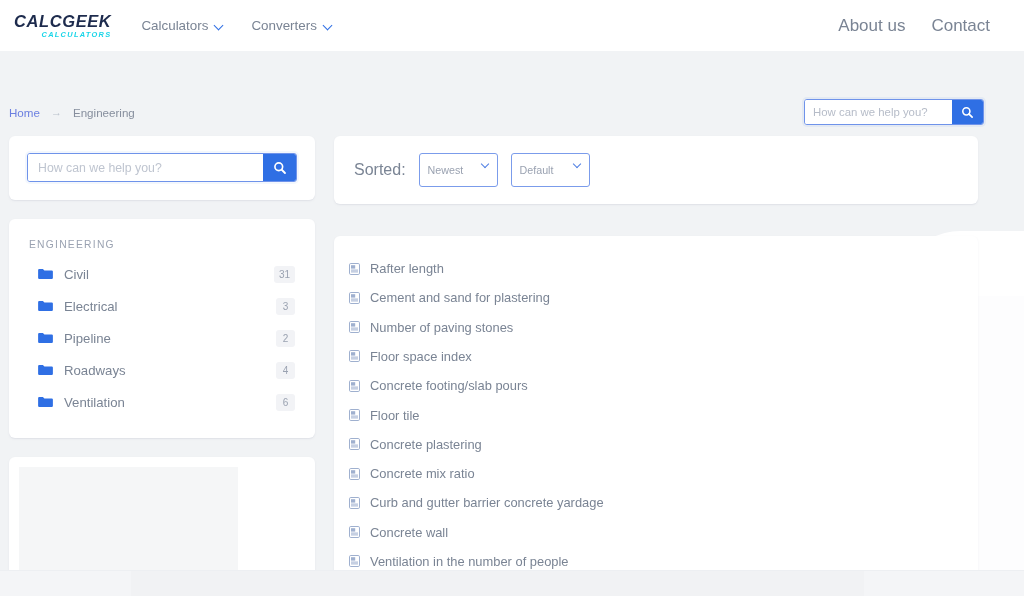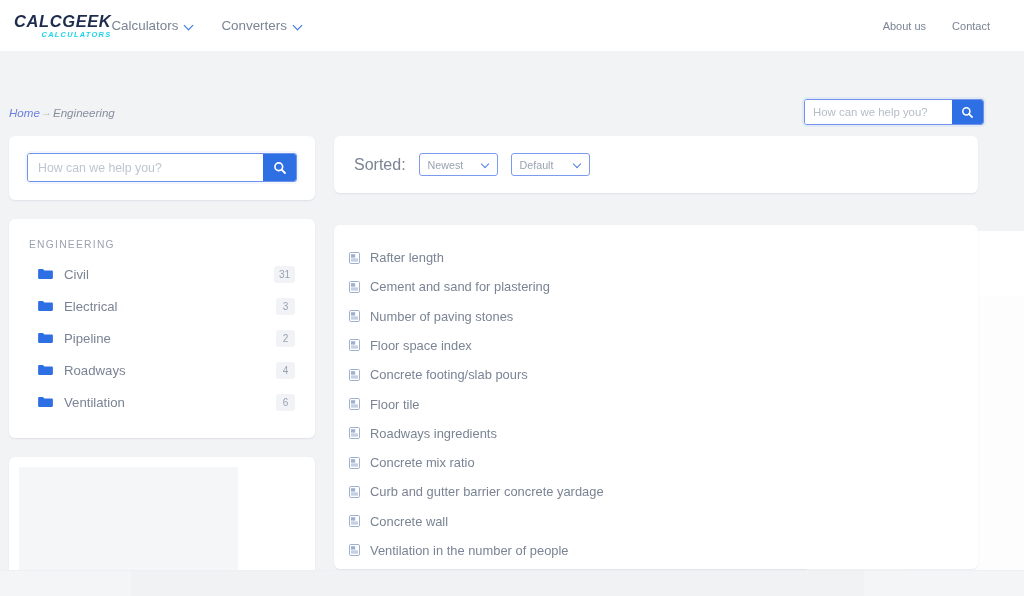--- a/index.html
+++ b/index.html
@@ -26,20 +26,21 @@
     align-items: center;
     padding: 0 34px 0 14px;
     z-index: 40;
   }
 
   .logo {
     display: flex;
     flex-direction: column;
     align-items: flex-end;
     line-height: 1;
+    margin-right: 30px;
     cursor: pointer;
     user-select: none;
   }
   .logo-main {
     font-size: 16.5px;
     font-weight: bold;
     font-style: italic;
     letter-spacing: 0.6px;
     color: #1d2b4d;
   }
@@ -82,21 +83,21 @@
     transform: rotate(45deg);
   }
 
   .header-right {
     margin-left: auto;
     display: flex;
     align-items: center;
     gap: 26px;
   }
   .header-link {
-    font-size: 11px;
+    font-size: 17px;
     color: #7a8494;
     cursor: pointer;
     white-space: nowrap;
   }
 
   
   .page {
     position: relative;
     height: 545px;
     overflow: hidden;
@@ -127,23 +128,22 @@
   .crumb-row {
     position: relative;
     z-index: 10;
     display: flex;
     align-items: center;
     padding: 37px 40px 0 9px;
     height: 85px;
   }
   .breadcrumb {
     display: flex;
-    gap: 1px;
+    gap: 11px;
     font-size: 11.6px;
-    font-style: italic;
   }
   .crumb-home { color: #6b7fe0; cursor: pointer; }
   .crumb-sep { color: #b9c0cc; font-size: 11px; }
   .crumb-current { color: #868e9d; }
 
   .top-search {
     margin-left: auto;
     display: flex;
     align-items: stretch;
     width: 180px;
@@ -296,21 +296,21 @@
   }
   .select-box {
     position: relative;
     width: 79px;
     height: 23px;
     border: 1px solid #7b9ceb;
     border-radius: 3px;
     background: #fff;
     display: flex;
     align-items: center;
-    padding: 5px 8px;
+    padding: 16px 8px;
     cursor: pointer;
   }
   .select-box .sel-text {
     font-size: 10.7px;
     color: #9aa2b1;
     white-space: nowrap;
   }
   .select-box .sel-chev {
     position: absolute;
     right: 8px;
@@ -571,21 +571,21 @@
             <span class="calc-label">Floor tile</span>
           </li>
 
           <li class="calc-item">
             <svg class="doc-icon" viewBox="0 0 11 12">
               <rect x="0.5" y="0.5" width="10" height="11" rx="1.3" fill="#ffffff" stroke="#9fb0cf" stroke-width="1"></rect>
               <rect x="2" y="2.2" width="4.2" height="3.4" fill="#9fb0cf"></rect>
               <rect x="2" y="6.6" width="7" height="1" fill="#9fb0cf"></rect>
               <rect x="2" y="8.4" width="7" height="1" fill="#9fb0cf"></rect>
             </svg>
-            <span class="calc-label">Roadways ingredients</span>
+            <span class="calc-label">Concrete plastering</span>
           </li>
 
           <li class="calc-item">
             <svg class="doc-icon" viewBox="0 0 11 12">
               <rect x="0.5" y="0.5" width="10" height="11" rx="1.3" fill="#ffffff" stroke="#9fb0cf" stroke-width="1"></rect>
               <rect x="2" y="2.2" width="4.2" height="3.4" fill="#9fb0cf"></rect>
               <rect x="2" y="6.6" width="7" height="1" fill="#9fb0cf"></rect>
               <rect x="2" y="8.4" width="7" height="1" fill="#9fb0cf"></rect>
             </svg>
             <span class="calc-label">Concrete mix ratio</span>

